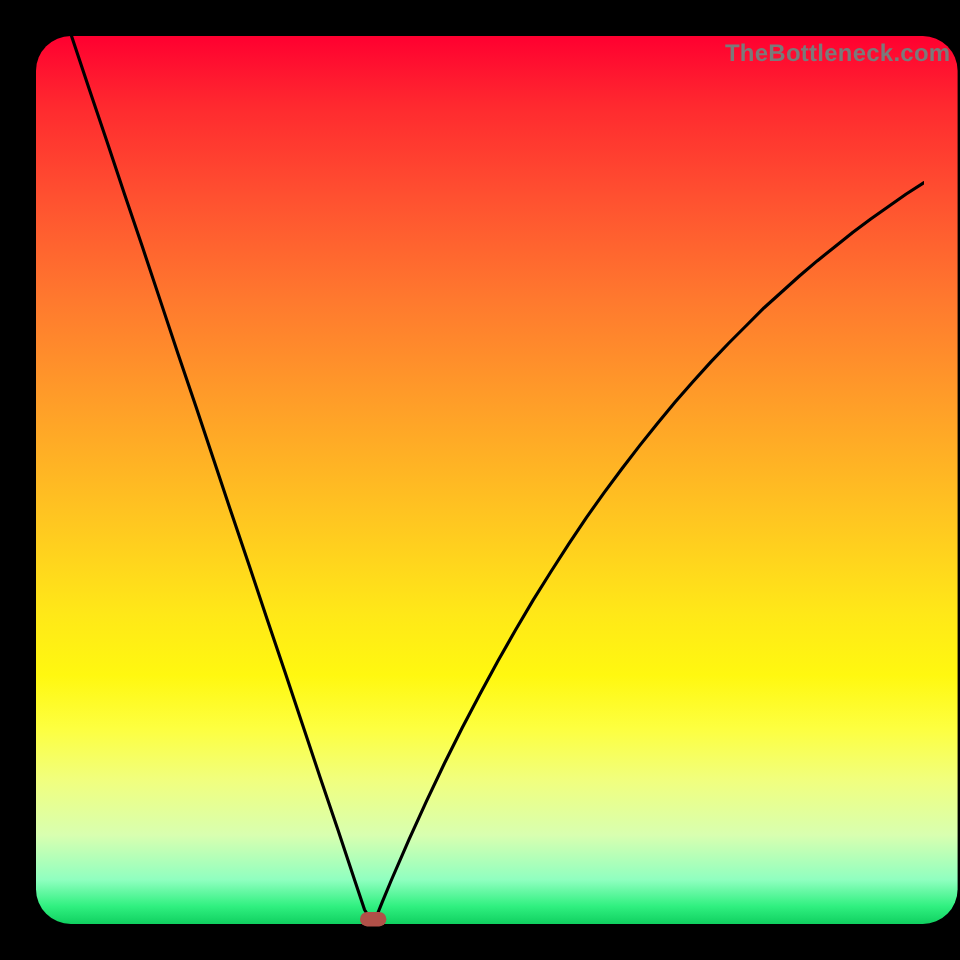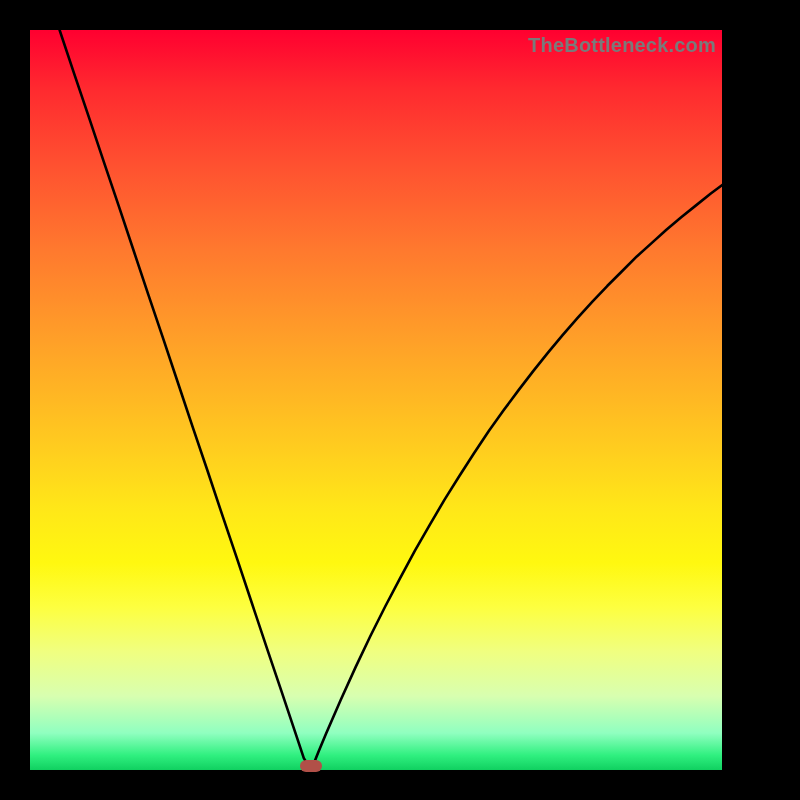--- a/index.html
+++ b/index.html
@@ -7,38 +7,39 @@
   .outer {
     width: 800px;
     height: 800px;
     background: #000;
     position: relative;
   }
   .plot {
     position: absolute;
     left: 30px;
     top: 30px;
-    width: 692px;
+    width: 768px;
     height: 740px;
     background: linear-gradient(to bottom,
       #ff0030 0%,
       #ff2a2f 8%,
       #ff5030 18%,
       #ff7a2e 30%,
       #ffa028 42%,
       #ffc820 55%,
       #ffe818 65%,
       #fff810 72%,
       #fdff40 78%,
       #f0ff80 84%,
       #d8ffb0 90%,
       #90ffc0 95%,
       #30f080 98%,
       #10d060 100%
     );
+    border-radius: 29px;
   }
   .watermark {
     position: absolute;
     top: 4px;
     right: 6px;
     font-family: Arial, Helvetica, sans-serif;
     font-size: 20px;
     font-weight: bold;
     color: #7a7a7a;
     letter-spacing: 0.2px;

